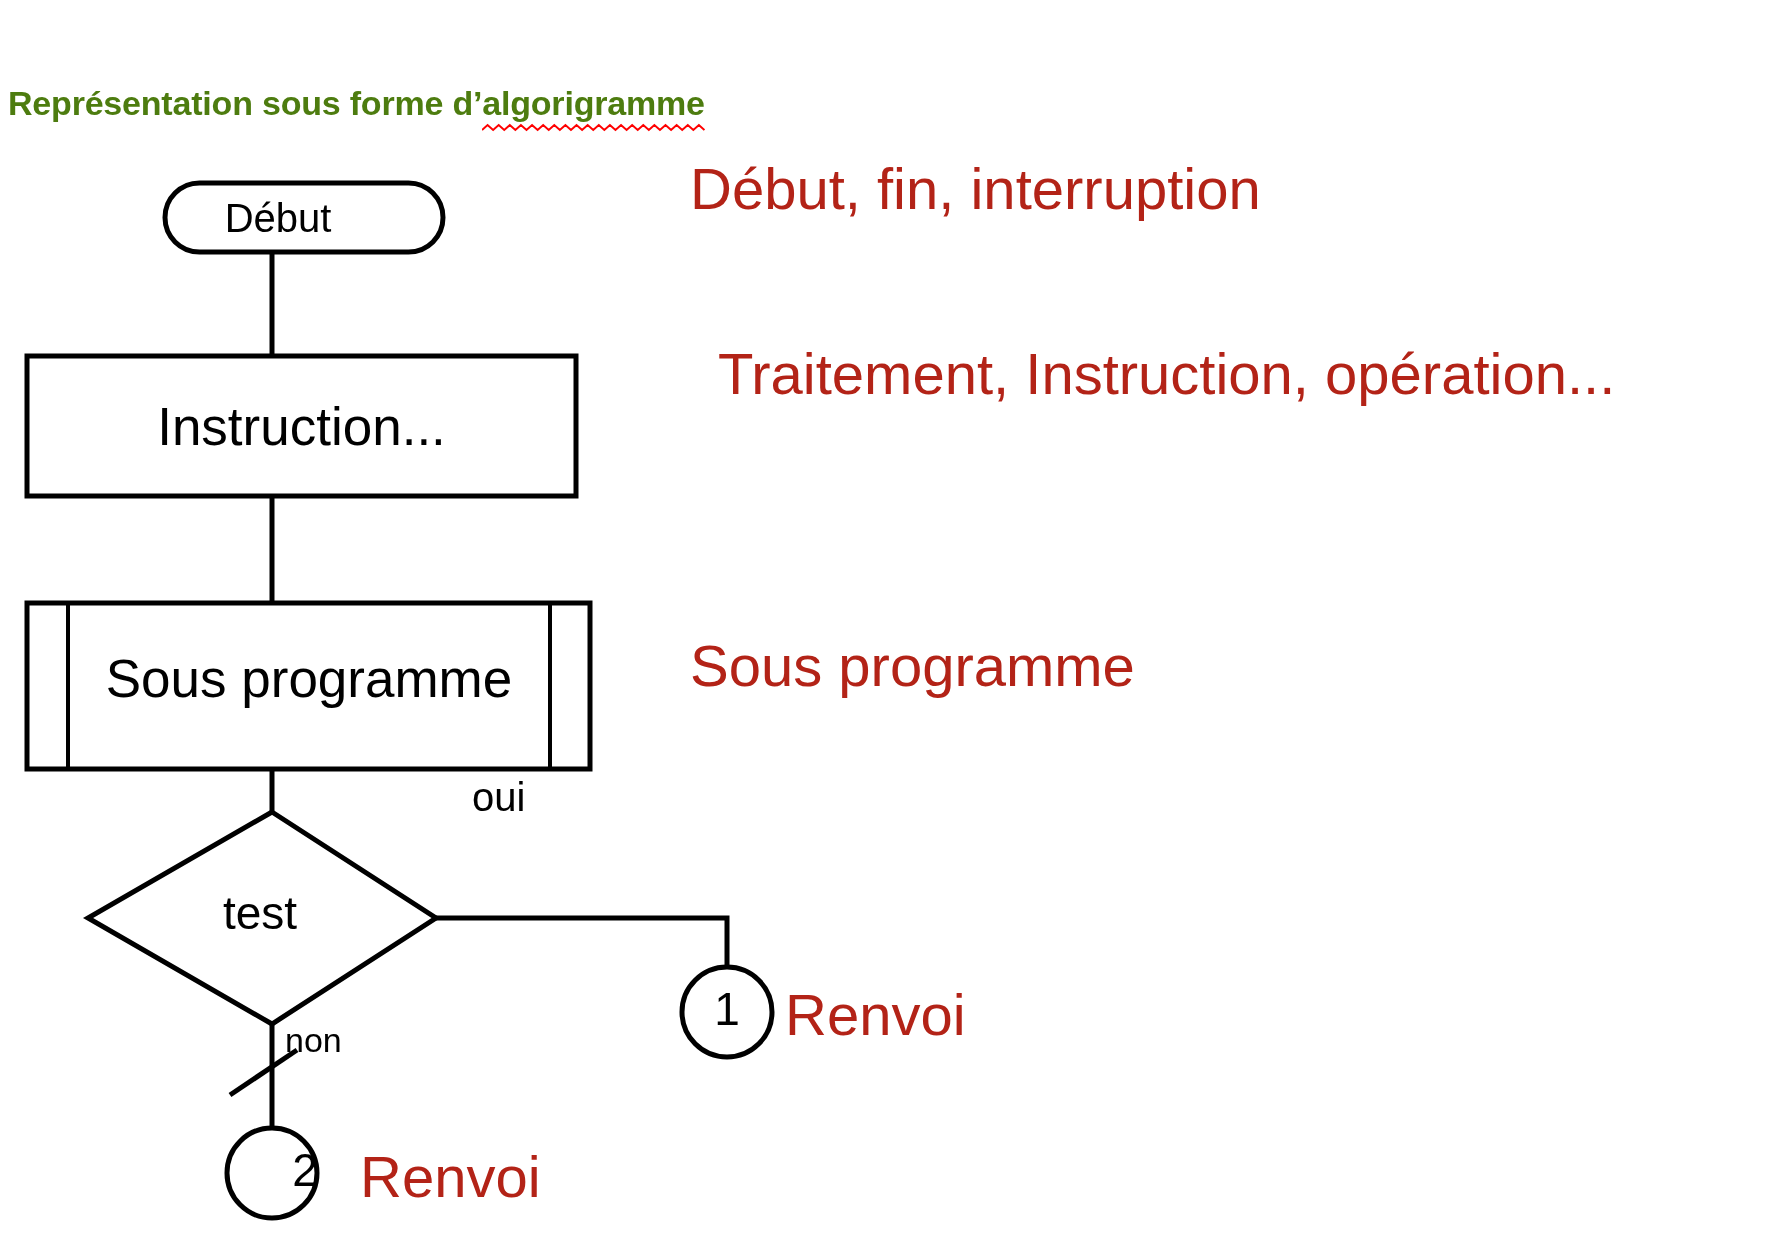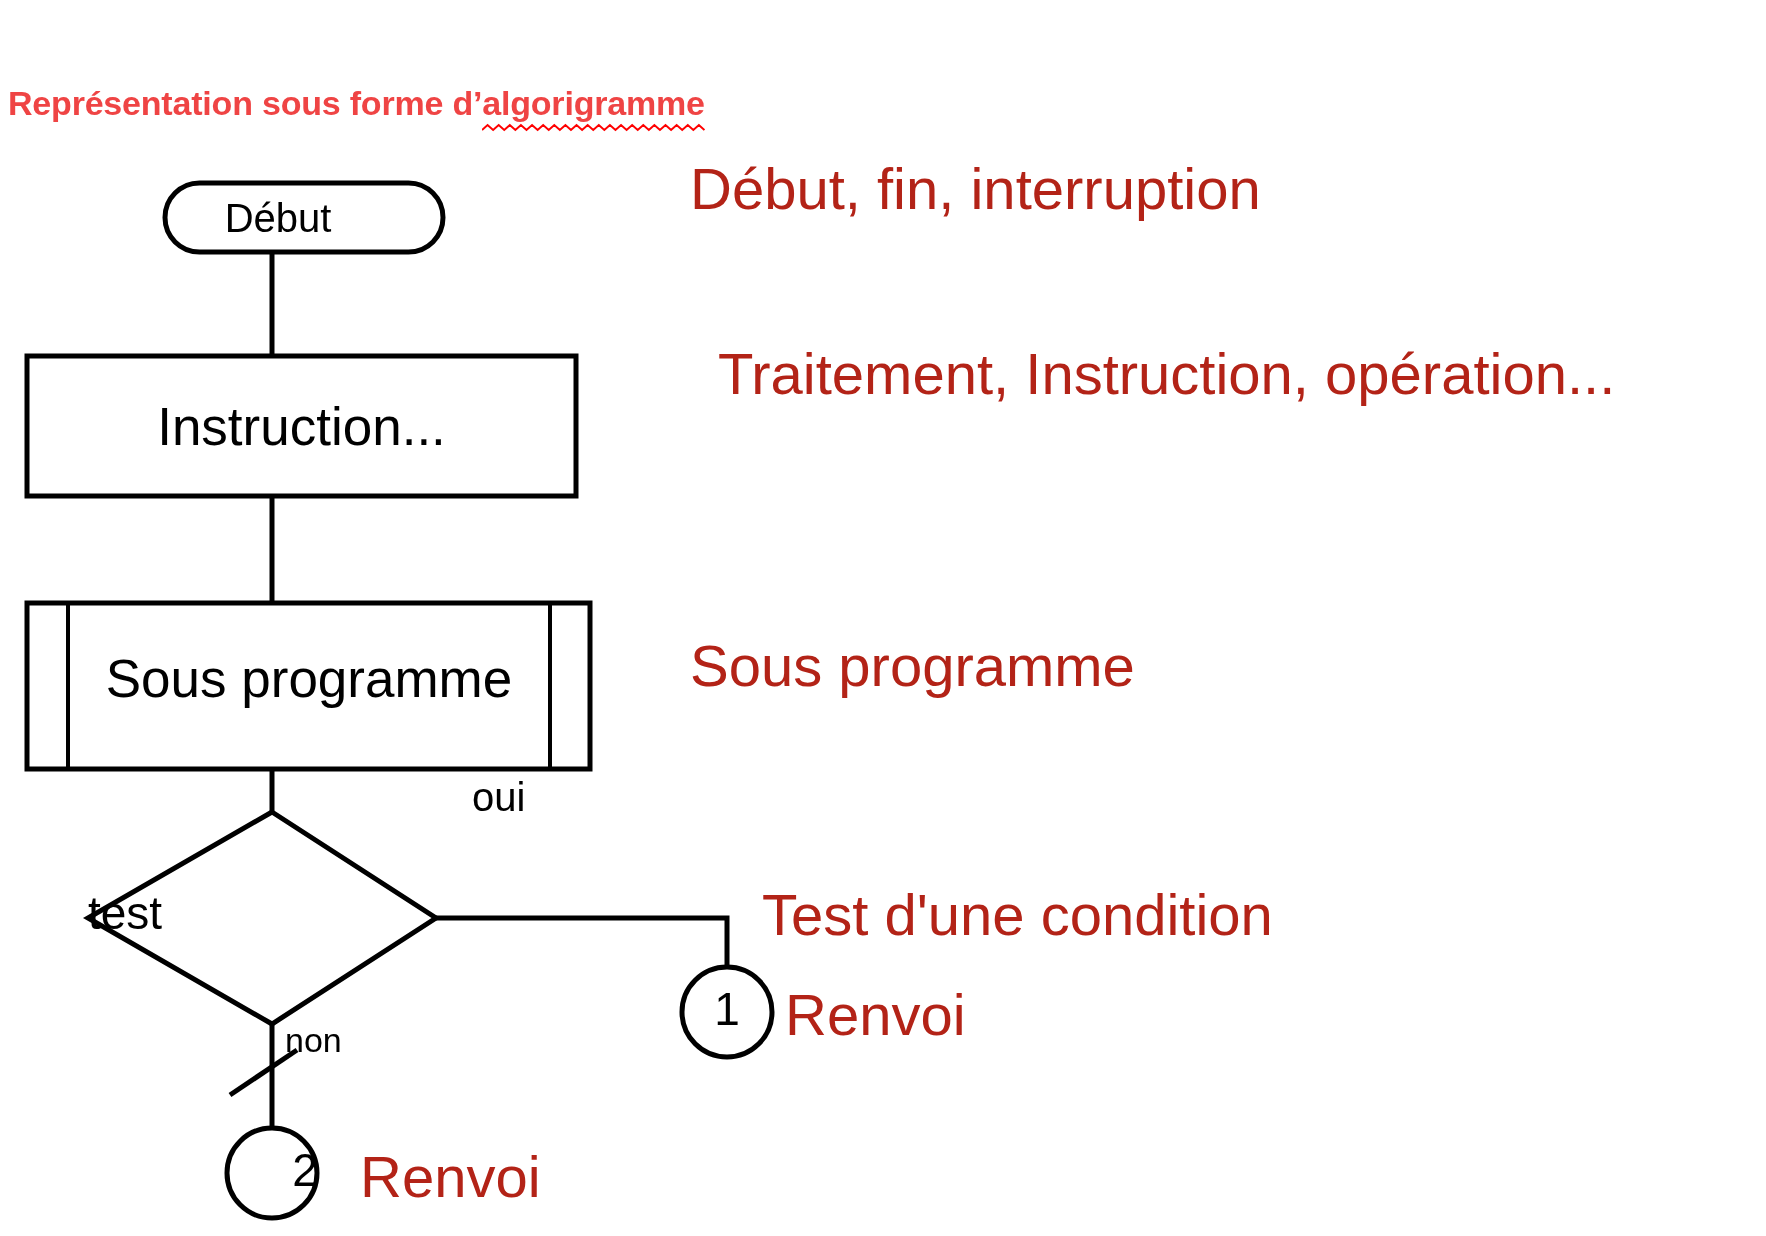--- a/index.html
+++ b/index.html
@@ -20,21 +20,21 @@
   #title-wrap {
     position: absolute;
     left: 8px;
     top: 84px;
     white-space: nowrap;
   }
   #title-text {
     font-family: "Liberation Sans", sans-serif;
     font-weight: bold;
     font-size: 34px;
-    color: #ef4444;
+    color: #4d7c0f;
     letter-spacing: -0.2px;
   }
   #title-misspelled {
     position: relative;
     display: inline-block;
   }
   #spell-squiggle {
     position: absolute;
     left: 0;
     bottom: -9px;
@@ -92,20 +92,21 @@
     left: 67px;
     top: 648px;
     width: 484px;
     text-align: center;
     font-size: 53px;
   }
   #label-test {
     left: 88px;
     top: 886px;
     width: 344px;
+    text-align: center;
     font-size: 46px;
   }
   #label-oui {
     left: 472px;
     top: 775px;
     font-size: 40px;
   }
   #label-non {
     left: 285px;
     top: 1021px;
@@ -221,19 +222,18 @@
   <div class="shape-label" id="label-connector-1">1</div>
 
   <div class="shape-label" id="label-connector-2">2</div>
 
   <div class="annotation" id="annot-terminal">Début, fin, interruption</div>
 
   <div class="annotation" id="annot-process">Traitement, Instruction, opération...</div>
 
   <div class="annotation" id="annot-subprogram">Sous programme</div>
 
-  <div class="annotation" id="annot-decision">Test d'une condition</div>
 
   <div class="annotation" id="annot-connector-1">Renvoi</div>
 
   <div class="annotation" id="annot-connector-2">Renvoi</div>
 
 </div>
 
 </body></html>

